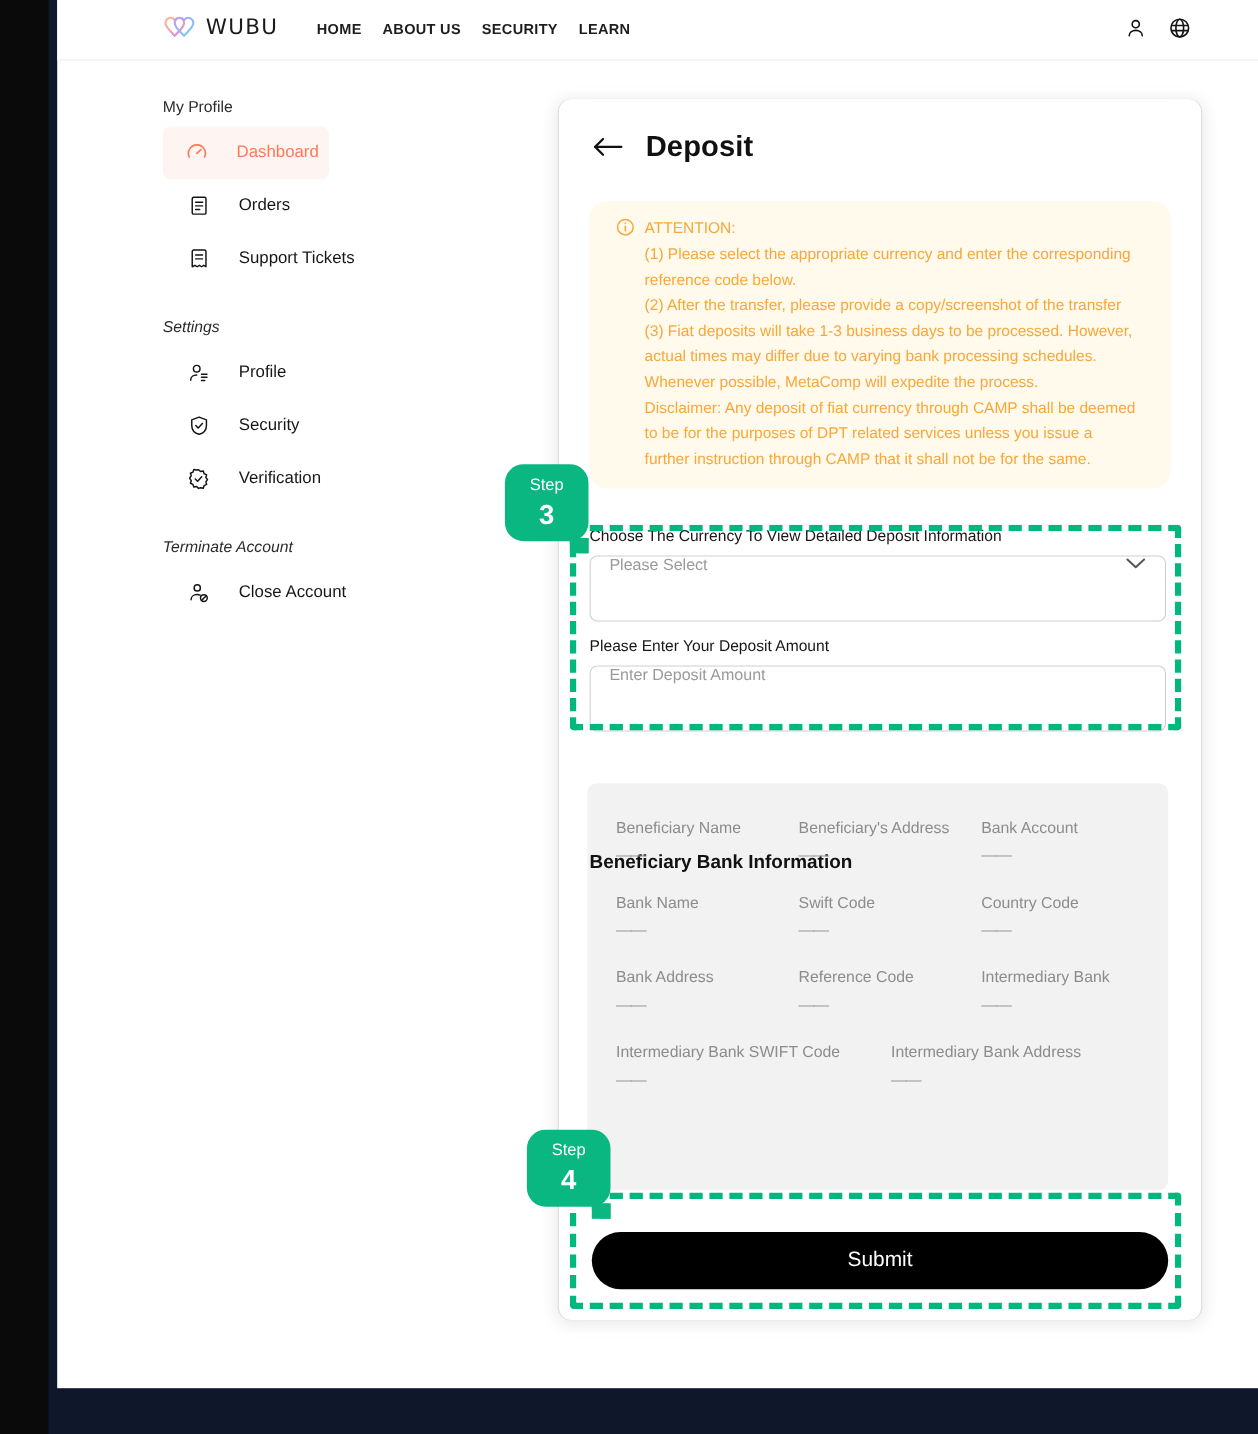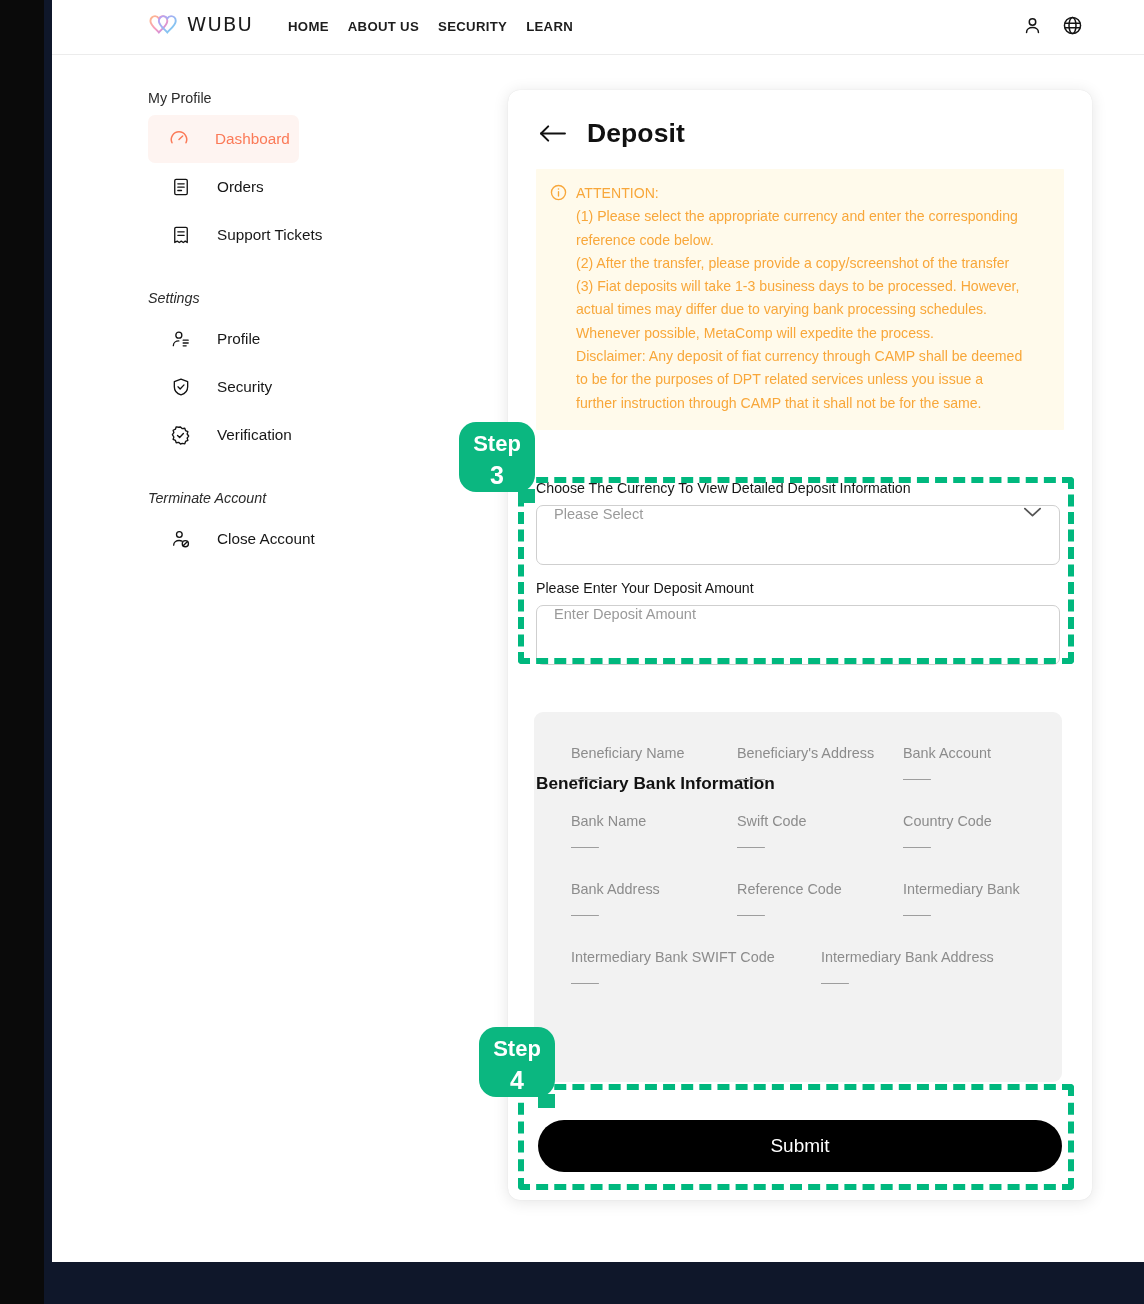--- a/index.html
+++ b/index.html
@@ -119,25 +119,25 @@
   .card-title {
     font-size: 26.5px;
     font-weight: 700;
     color: #111111;
     letter-spacing: .1px;
   }
 
   
   .attn {
     position: absolute;
-    left: 28px; top: 79px;
+    left: 28px; top: 93px;
     width: 528px;
     background: #fffaeb;
-    border-radius: 1px;
-    padding: 13px 16px 15px 14px;
+    border-radius: 15px;
+    padding: 13px 16px 15px 24px;
     display: flex;
     gap: 9px;
   }
   .attn-icon { flex: 0 0 17px; margin-top: 2px; }
   .attn-body { color: #f8a73a; font-size: 14.1px; line-height: 23.3px; }
   .attn-body .ln { display: block; }
 
   
   .form-label {
     position: absolute;
@@ -170,21 +170,21 @@
   .bene-box {
     position: absolute;
     left: 26px; top: 622px;
     width: 528px;
     height: 370px;
     background: #f2f2f2;
     border-radius: 9px;
   }
   .bene-grid {
     position: absolute;
-    left: 63px; top: 650px;
+    left: 52px; top: 650px;
     width: 500px;
   }
   .bene-row { display: flex; margin-bottom: 27px; }
   .bene-cell { }
   .bene-cell.c3 { width: 166px; }
   .bene-cell.c2 { width: 285px; }
   .bene-k { font-size: 14.4px; color: #8c8c8c; margin-bottom: 9px; white-space: nowrap; }
   .bene-v { font-size: 14.4px; color: #9e9e9e; letter-spacing: -1px; }
 
   
@@ -215,22 +215,22 @@
   .step-badge {
     position: absolute;
     width: 76px; height: 70px;
     background: #0bb780;
     border-radius: 17px;
     color: #fff;
     text-align: center;
     z-index: 5;
   }
   .step-badge .sb-word {
-    font-size: 22px;
-    font-weight: 700;
+    font-size: 15px;
+    font-weight: 400;
     line-height: 1;
     padding-top: 11px;
   }
   .step-badge .sb-num {
     font-size: 25px;
     font-weight: 700;
     line-height: 1;
     padding-top: 8px;
   }
   .step-badge .tail {

